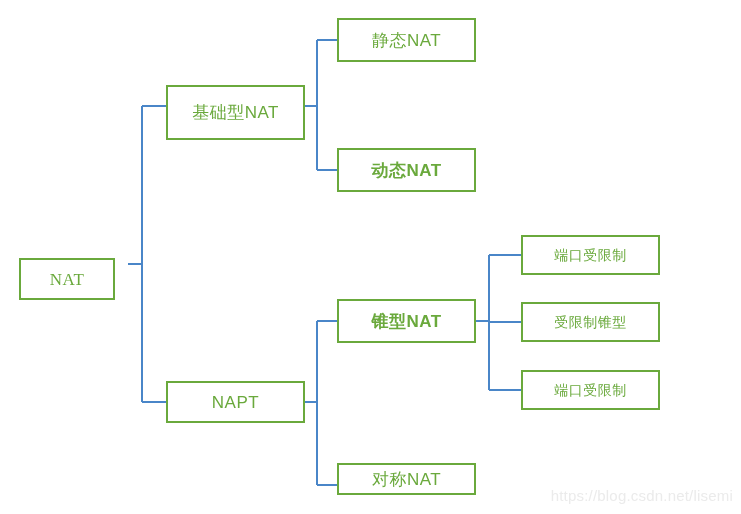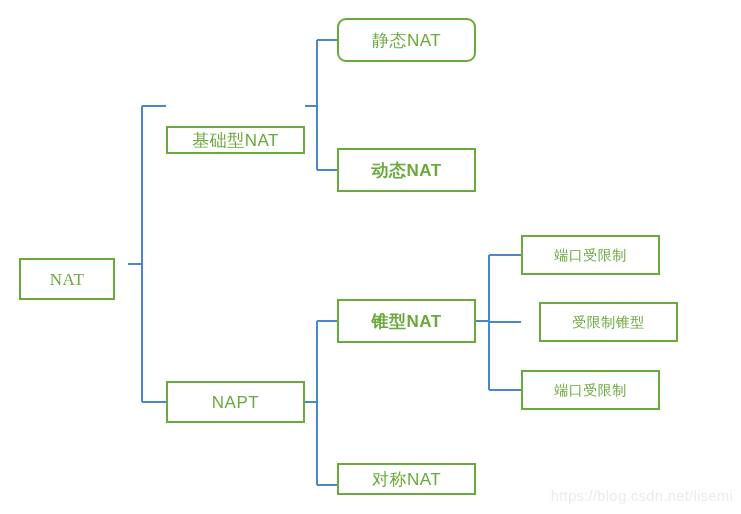--- a/index.html
+++ b/index.html
@@ -84,42 +84,42 @@
         <line x1="489" y1="255" x2="521" y2="255" stroke="#4a86c8" stroke-width="1.6" shape-rendering="crispEdges"></line>
         <line x1="489" y1="322" x2="521" y2="322" stroke="#4a86c8" stroke-width="1.6" shape-rendering="crispEdges"></line>
         <line x1="489" y1="390" x2="521" y2="390" stroke="#4a86c8" stroke-width="1.6" shape-rendering="crispEdges"></line>
       </g>
     </svg>
 
   <div id="nodes-layer">
       <div class="node lvl0" style="left: 19px; top: 258px; width: 96px; height: 42px; border-color: rgb(106, 169, 60); color: rgb(106, 169, 60); font-family: Liberation Serif, serif;">
         <span>NAT</span>
       </div>
-      <div class="node lvl1" style="left: 166px; top: 85px; width: 139px; height: 28px; border-color: rgb(106, 169, 60); color: rgb(106, 169, 60); margin-top: 41px;">
+      <div class="node lvl1" style="left: 166px; top: 85px; width: 139px; height: 55px; border-color: rgb(106, 169, 60); color: rgb(106, 169, 60);">
         <span>基础型NAT</span>
       </div>
       <div class="node lvl1" style="left: 166px; top: 381px; width: 139px; height: 42px; border-color: rgb(106, 169, 60); color: rgb(106, 169, 60); text-align: right;">
         <span>NAPT</span>
       </div>
-      <div class="node lvl2" style="left: 337px; top: 18px; width: 139px; height: 44px; border-color: rgb(106, 169, 60); color: rgb(106, 169, 60); border-radius: 9px;">
+      <div class="node lvl2" style="left: 337px; top: 18px; width: 139px; height: 44px; border-color: rgb(106, 169, 60); color: rgb(106, 169, 60);">
         <span>静态NAT</span>
       </div>
       <div class="node lvl2" style="left: 337px; top: 148px; width: 139px; height: 44px; border-color: rgb(106, 169, 60); color: rgb(106, 169, 60); font-weight: bold;">
         <span>动态NAT</span>
       </div>
       <div class="node lvl2" style="left: 337px; top: 299px; width: 139px; height: 44px; border-color: rgb(106, 169, 60); color: rgb(106, 169, 60); font-weight: bold;">
         <span>锥型NAT</span>
       </div>
       <div class="node lvl2" style="left: 337px; top: 463px; width: 139px; height: 32px; border-color: rgb(106, 169, 60); color: rgb(106, 169, 60);">
         <span>对称NAT</span>
       </div>
       <div class="node lvl3" style="left: 521px; top: 235px; width: 139px; height: 40px; border-color: rgb(106, 169, 60); color: rgb(106, 169, 60);">
         <span>端口受限制</span>
       </div>
-      <div class="node lvl3" style="left: 539px; top: 302px; width: 139px; height: 40px; border-color: rgb(106, 169, 60); color: rgb(106, 169, 60);">
+      <div class="node lvl3" style="left: 521px; top: 302px; width: 139px; height: 40px; border-color: rgb(106, 169, 60); color: rgb(106, 169, 60);">
         <span>受限制锥型</span>
       </div>
       <div class="node lvl3" style="left: 521px; top: 370px; width: 139px; height: 40px; border-color: rgb(106, 169, 60); color: rgb(106, 169, 60);">
         <span>端口受限制</span>
       </div>
     </div>
 
   <div id="watermark">https://blog.csdn.net/lisemi</div>
 
 </div>

